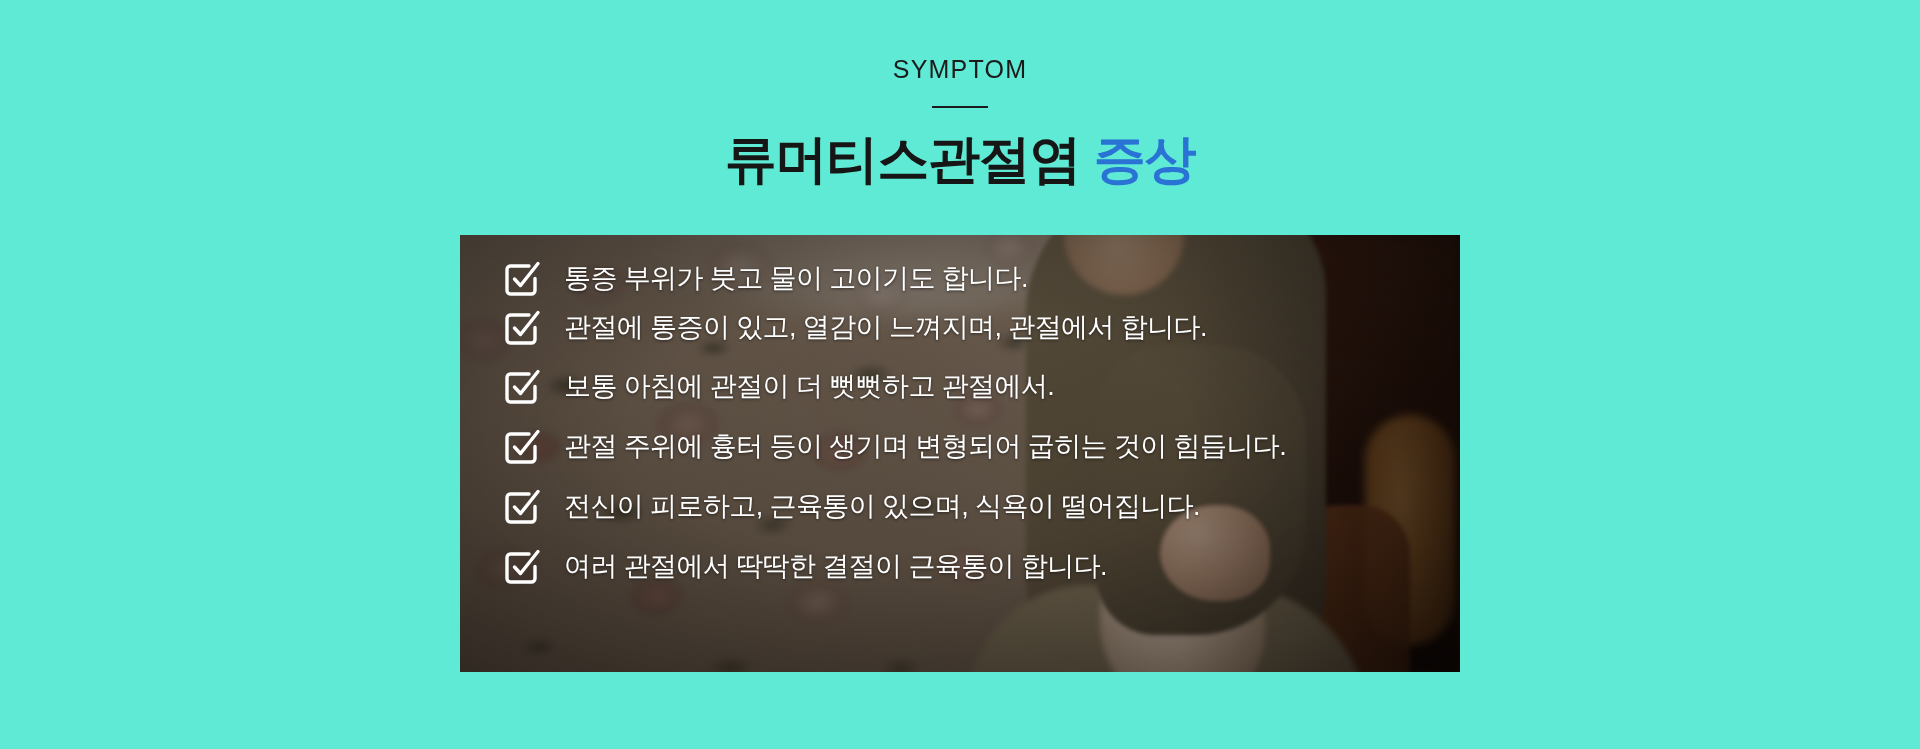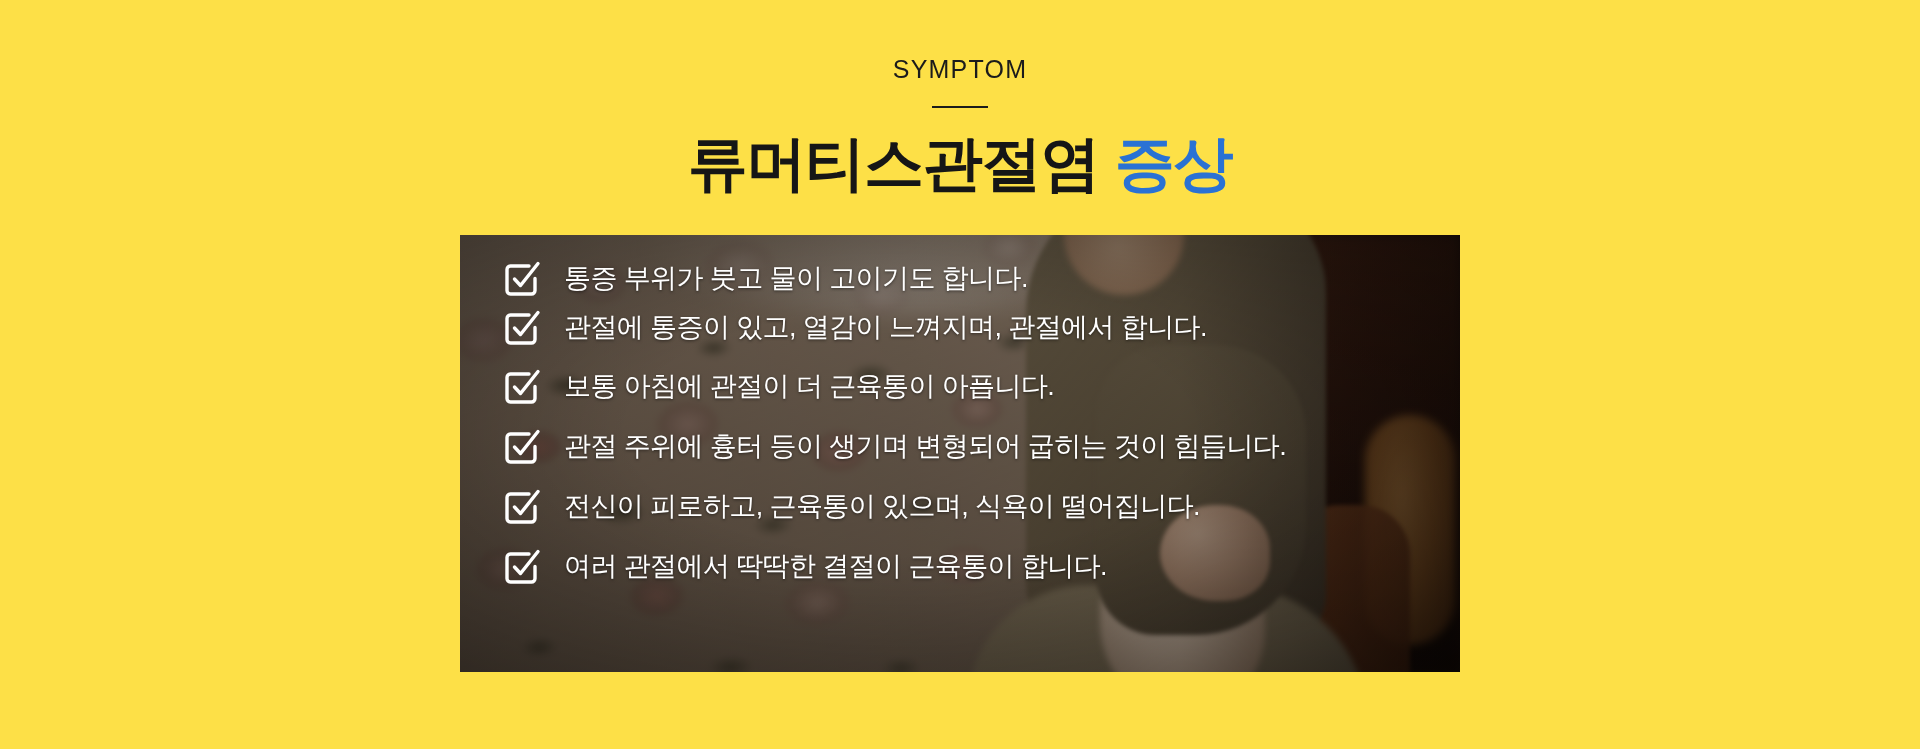--- a/index.html
+++ b/index.html
@@ -13,21 +13,21 @@
     height: 749px;
     overflow: hidden;
     font-family: "Liberation Sans", "DejaVu Sans", sans-serif;
     -webkit-font-smoothing: antialiased;
   }
 
   .page {
     position: relative;
     width: 1920px;
     height: 749px;
-    background: #fde047;
+    background: #5eead4;
   }
 
   
   .header {
     position: absolute;
     left: 0;
     top: 0;
     width: 1920px;
     text-align: center;
   }
@@ -49,21 +49,21 @@
     justify-content: center;
   }
   .divider {
     width: 56px;
     height: 2px;
     background: #1b1b1b;
   }
 
   .headline {
     margin-top: 22px;
-    font-size: 60px;
+    font-size: 52px;
     font-weight: 800;
     line-height: 1.12;
     color: #161616;
     letter-spacing: -1.2px;
     white-space: nowrap;
   }
   .headline .accent {
     color: #2a72d4;
   }
 
@@ -350,21 +350,21 @@
           <path d="M12.5 20 L18.5 26.5 L36 4.5" fill="none" stroke="#ffffff" stroke-width="3.4" stroke-linecap="round" stroke-linejoin="round"></path>
         </svg>
         <span class="check-text">관절에 통증이 있고, 열감이 느껴지며, 관절에서 합니다.</span>
       </div>
 
       <div class="check-item" style="top:130px">
         <svg class="check-icon" viewBox="0 0 40 40" aria-hidden="true">
           <path d="M33 19.5 V31.5 a3.5 3.5 0 0 1 -3.5 3.5 H8.5 A3.5 3.5 0 0 1 5 31.5 V10.5 A3.5 3.5 0 0 1 8.5 7 H27" fill="none" stroke="#ffffff" stroke-width="3.4" stroke-linecap="round" stroke-linejoin="round"></path>
           <path d="M12.5 20 L18.5 26.5 L36 4.5" fill="none" stroke="#ffffff" stroke-width="3.4" stroke-linecap="round" stroke-linejoin="round"></path>
         </svg>
-        <span class="check-text">보통 아침에 관절이 더 근육통이 아픕니다.</span>
+        <span class="check-text">보통 아침에 관절이 더 뻣뻣하고 관절에서.</span>
       </div>
 
       <div class="check-item" style="top:250px">
         <svg class="check-icon" viewBox="0 0 40 40" aria-hidden="true">
           <path d="M33 19.5 V31.5 a3.5 3.5 0 0 1 -3.5 3.5 H8.5 A3.5 3.5 0 0 1 5 31.5 V10.5 A3.5 3.5 0 0 1 8.5 7 H27" fill="none" stroke="#ffffff" stroke-width="3.4" stroke-linecap="round" stroke-linejoin="round"></path>
           <path d="M12.5 20 L18.5 26.5 L36 4.5" fill="none" stroke="#ffffff" stroke-width="3.4" stroke-linecap="round" stroke-linejoin="round"></path>
         </svg>
         <span class="check-text">전신이 피로하고, 근육통이 있으며, 식욕이 떨어집니다.</span>
       </div>
 

